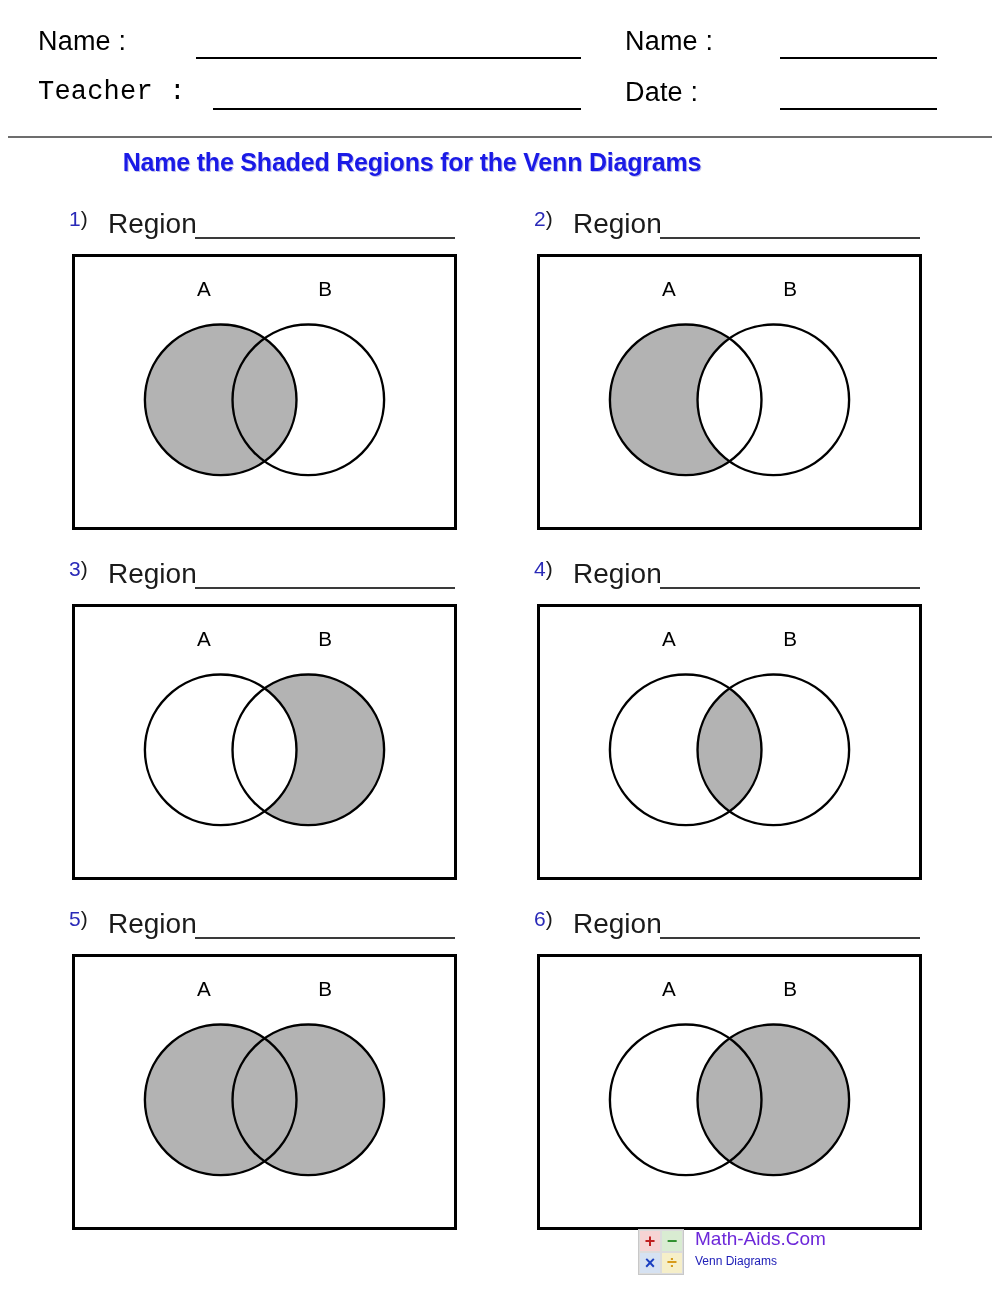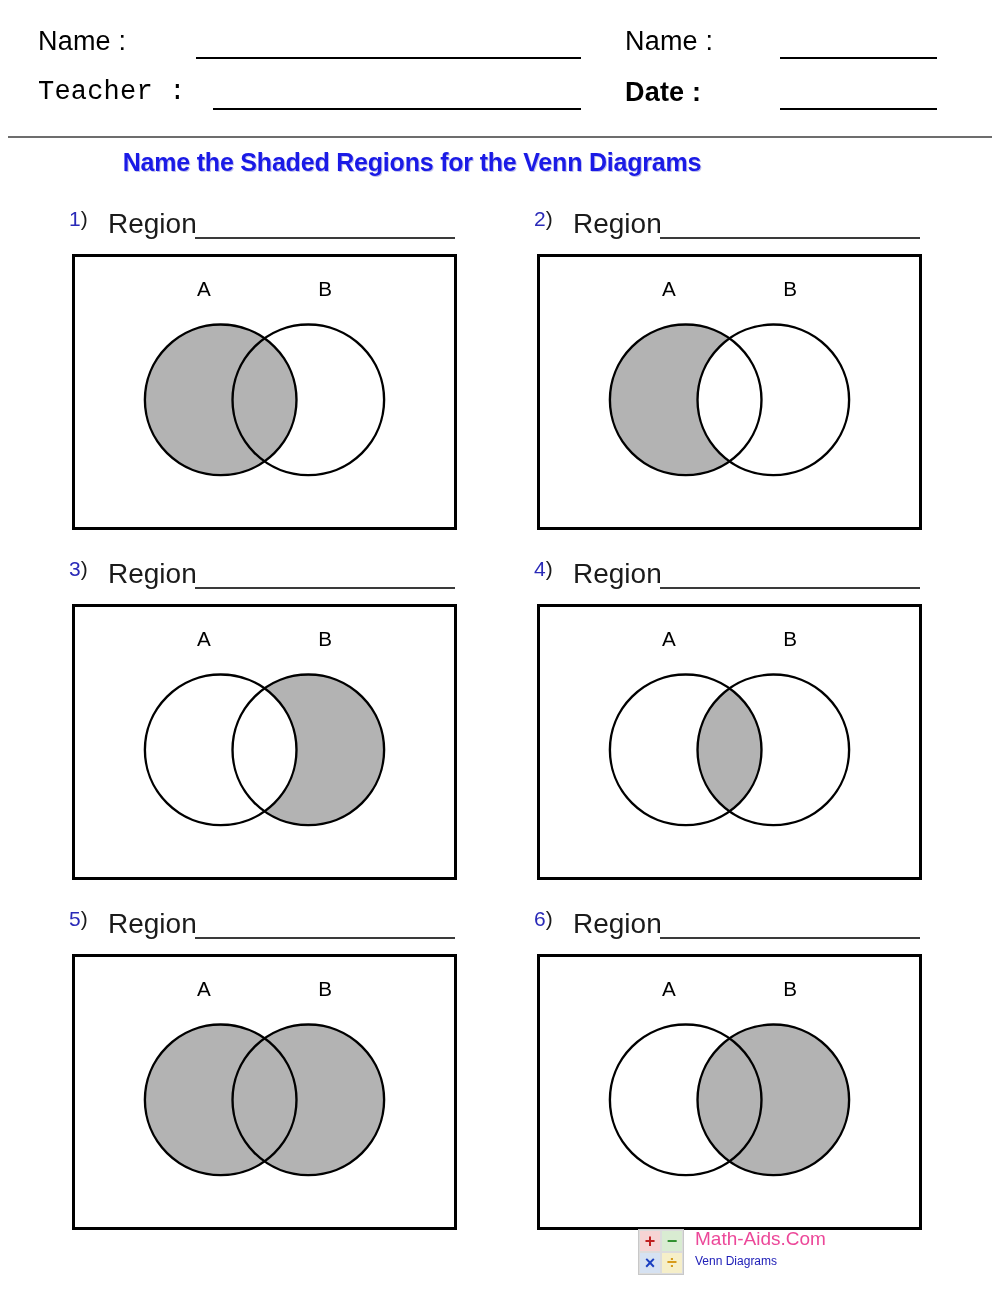--- a/index.html
+++ b/index.html
@@ -35,21 +35,21 @@
     position: absolute;
     border-bottom: 2.5px solid #000;
     height: 0;
   }
   #hdr-name-label   { left: 38px;  top: 26px; }
   #hdr-name-rule    { left: 196px; top: 57px; width: 385px; }
   #hdr-teacher-label{ left: 38px;  top: 77px; font-family: Liberation Mono, monospace; }
   #hdr-teacher-rule { left: 213px; top: 108px; width: 368px; }
   #hdr-score-label  { left: 625px; top: 26px; }
   #hdr-score-rule   { left: 780px; top: 57px; width: 157px; }
-  #hdr-date-label   { left: 625px; top: 77px; font-weight: bold; }
+  #hdr-date-label   { left: 625px; top: 77px; }
   #hdr-date-rule    { left: 780px; top: 108px; width: 157px; }
 
   .header-divider {
     position: absolute;
     left: 8px;
     top: 136px;
     width: 984px;
     height: 0;
     border-bottom: 2px solid #6d6d6d;
   }
@@ -169,21 +169,21 @@
   .logo-cell.plus  { background: #f6d4d4; color: #c02020; }
   .logo-cell.minus { background: #d9ecd2; color: #2f8f2f; }
   .logo-cell.times { background: #d6e2f2; color: #1a3fc0; }
   .logo-cell.divide{ background: #f6efc9; color: #d79b1c; }
 
   .logo-text-main {
     position: absolute;
     left: 57px;
     top: 1px;
     font-size: 19px;
-    color: #ec4899;
+    color: #6d28d9;
     white-space: nowrap;
   }
   .logo-text-sub {
     position: absolute;
     left: 57px;
     top: 27px;
     font-size: 12px;
     color: #2020b8;
     white-space: nowrap;
   }

